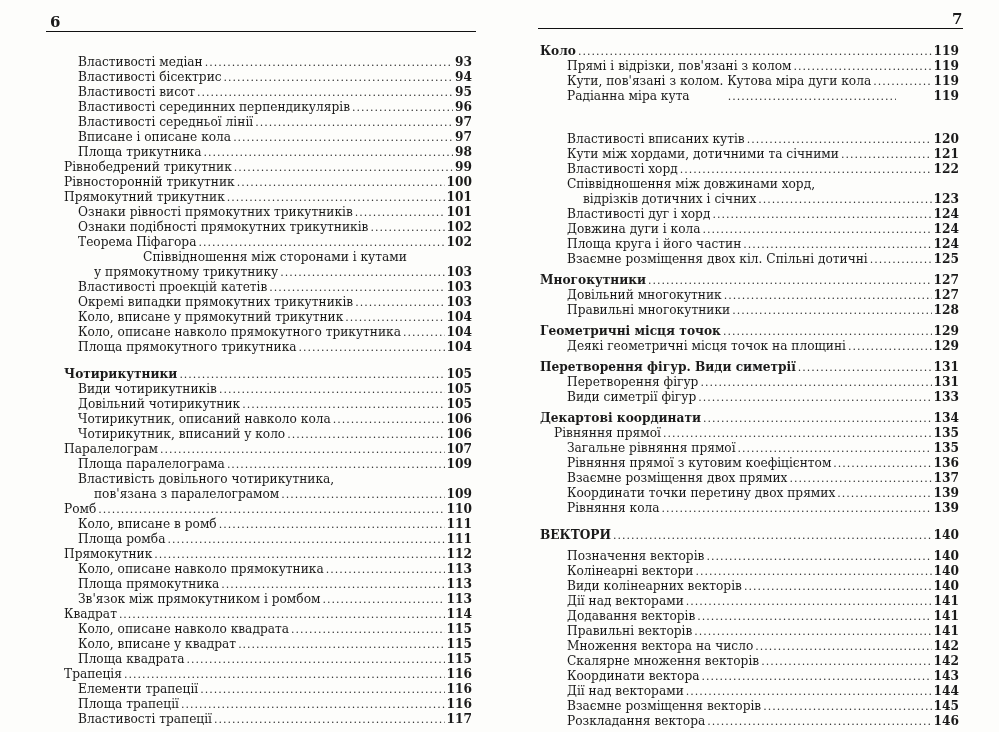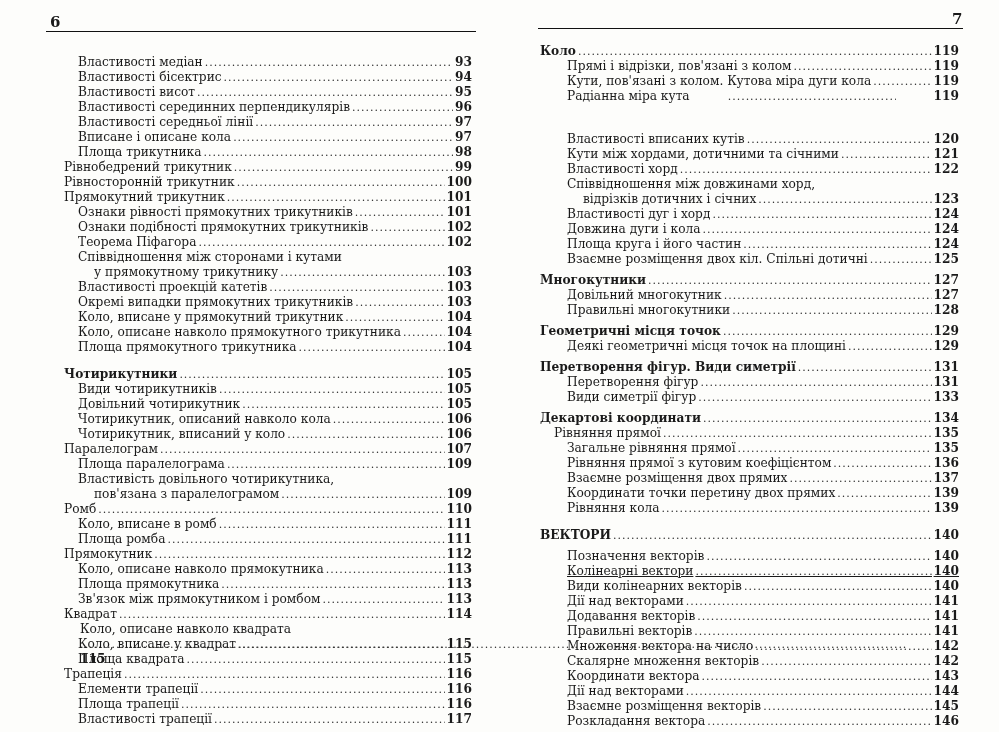--- a/index.html
+++ b/index.html
@@ -114,21 +114,21 @@
         </div>
       </li>
       <li class="l2">
         <div class="entry" style="padding-left: 14px;">
           <span class="title">Теорема Піфагора</span>
           <span class="dots"></span>
           <span class="page-ref">102</span>
         </div>
       </li>
       <li class="l2" style="height: 30px;">
-        <div class="wrap-first" style="padding-left: 14px;"><span class="title">Співвідношення між сторонами і кутами</span></div>
+        <div class="wrap-first" style="padding-left: 14px; text-align: center;"><span class="title">Співвідношення між сторонами і кутами</span></div>
         <div class="entry" style="padding-left: 30px;">
           <span class="title">у прямокутному трикутнику</span>
           <span class="dots"></span>
           <span class="page-ref">103</span>
         </div>
       </li>
       <li class="l2">
         <div class="entry" style="padding-left: 14px;">
           <span class="title">Властивості проекцій катетів</span>
           <span class="dots"></span>
@@ -270,21 +270,21 @@
         </div>
       </li>
       <li class="l15">
         <div class="entry" style="padding-left: 0px;">
           <span class="title">Квадрат</span>
           <span class="dots"></span>
           <span class="page-ref">114</span>
         </div>
       </li>
       <li class="l2">
-        <div class="entry" style="padding-left: 14px; flex-direction: column;">
+        <div class="entry" style="padding-left: 14px;">
           <span class="title">Коло, описане навколо квадрата</span>
           <span class="dots"></span>
           <span class="page-ref">115</span>
         </div>
       </li>
       <li class="l2">
         <div class="entry" style="padding-left: 14px;">
           <span class="title">Коло, вписане у квадрат</span>
           <span class="dots"></span>
           <span class="page-ref">115</span>
@@ -530,21 +530,21 @@
         </div>
       </li>
       <li class="l2 gap-small">
         <div class="entry" style="padding-left: 27px;">
           <span class="title">Позначення векторів</span>
           <span class="dots"></span>
           <span class="page-ref">140</span>
         </div>
       </li>
       <li class="l2">
-        <div class="entry" style="padding-left: 27px; text-decoration: underline;">
+        <div class="entry" style="padding-left: 27px;">
           <span class="title">Колінеарні вектори</span>
           <span class="dots"></span>
           <span class="page-ref">140</span>
         </div>
       </li>
       <li class="l2">
         <div class="entry" style="padding-left: 27px;">
           <span class="title">Види колінеарних векторів</span>
           <span class="dots"></span>
           <span class="page-ref">140</span>

